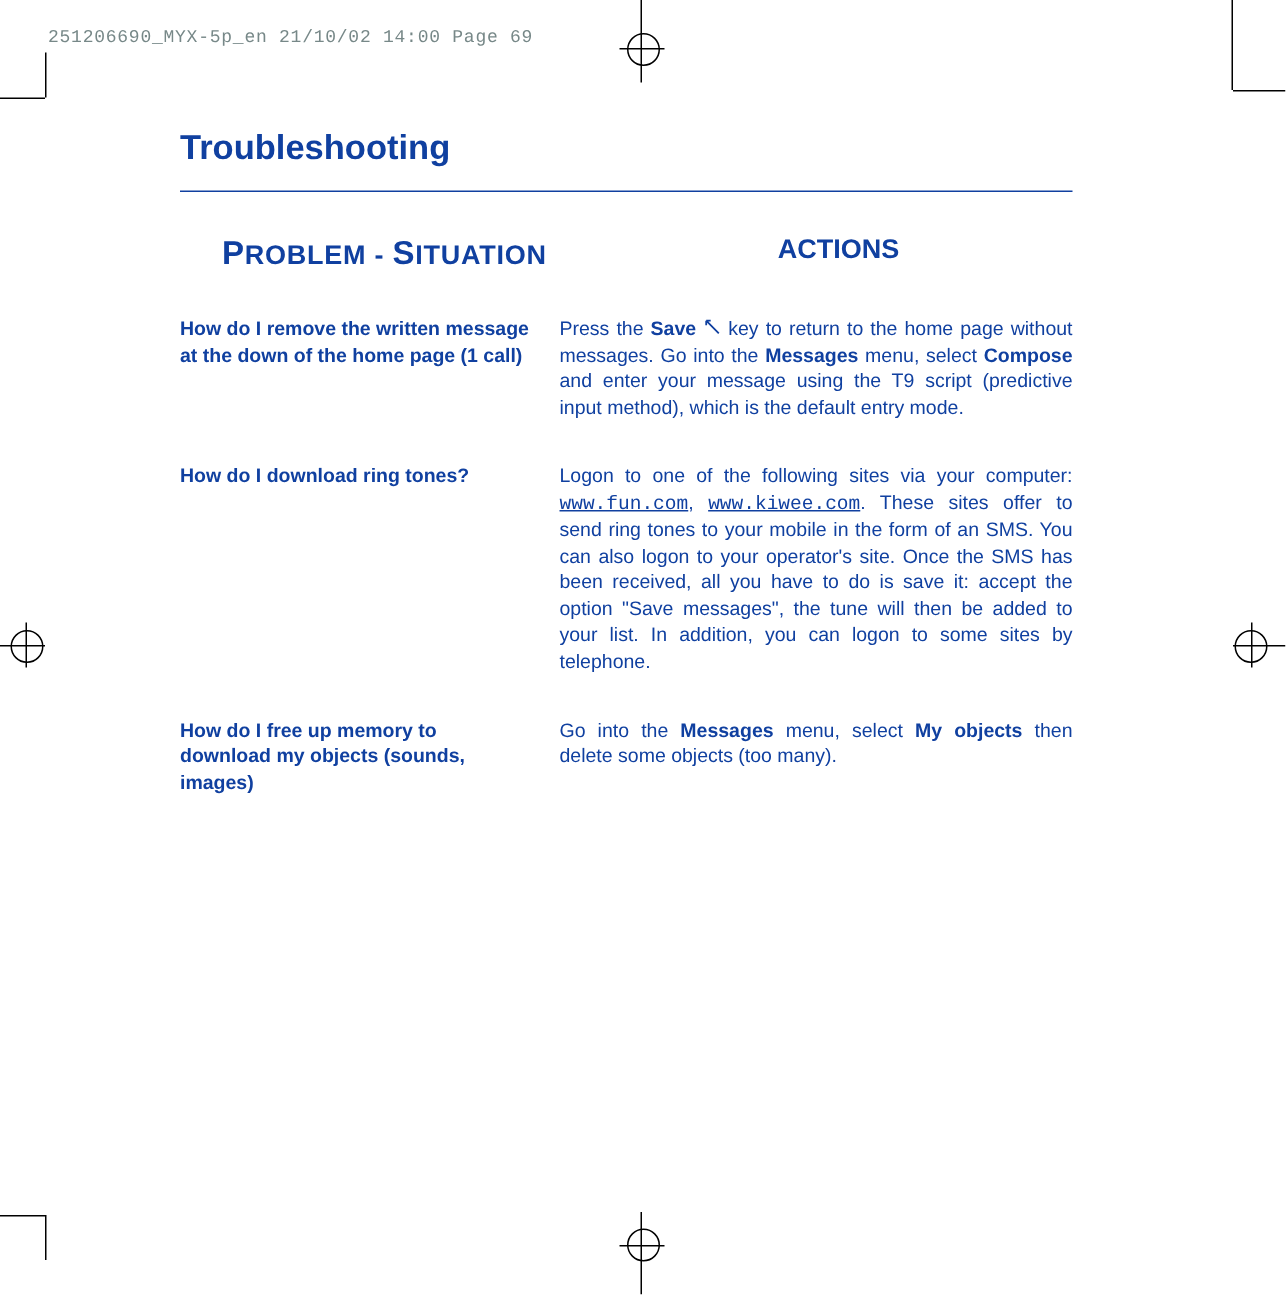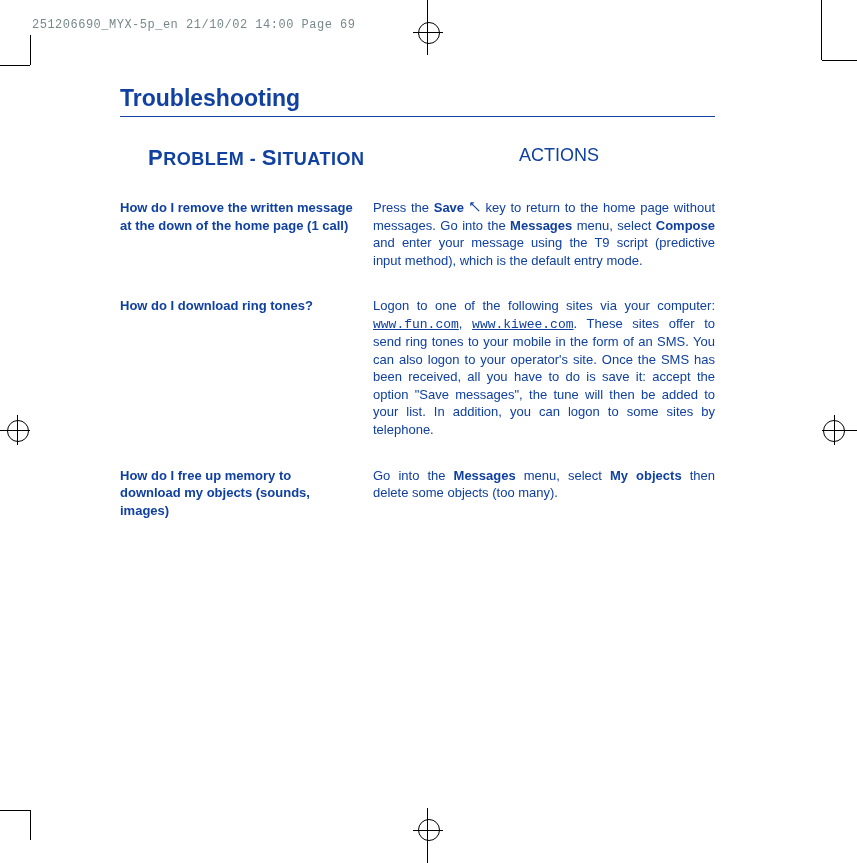--- a/index.html
+++ b/index.html
@@ -29,40 +29,40 @@
     position: absolute;
     top: 85px;
     left: 120px;
     width: 595px;
   }
   .title {
     color: #1040a0;
     font-size: 23px;
     font-weight: bold;
     border-bottom: 1px solid #1040a0;
-    padding-bottom: 4px;
+    padding-bottom: 15px;
     margin-bottom: 28px;
   }
   .columns-header {
     display: flex;
   }
   .col-left-head {
     width: 255px;
     color: #1040a0;
     font-size: 18px;
     font-weight: bold;
     padding-left: 28px;
     font-variant: small-caps;
     letter-spacing: 0.5px;
   }
   .col-right-head {
     flex: 1;
     color: #1040a0;
     font-size: 18px;
-    font-weight: normal;
+    font-weight: bold;
     text-align: center;
   }
   .row {
     display: flex;
     margin-bottom: 22px;
     font-size: 13px;
     line-height: 1.35;
     margin-top: 28px;
   }
   .problem {

